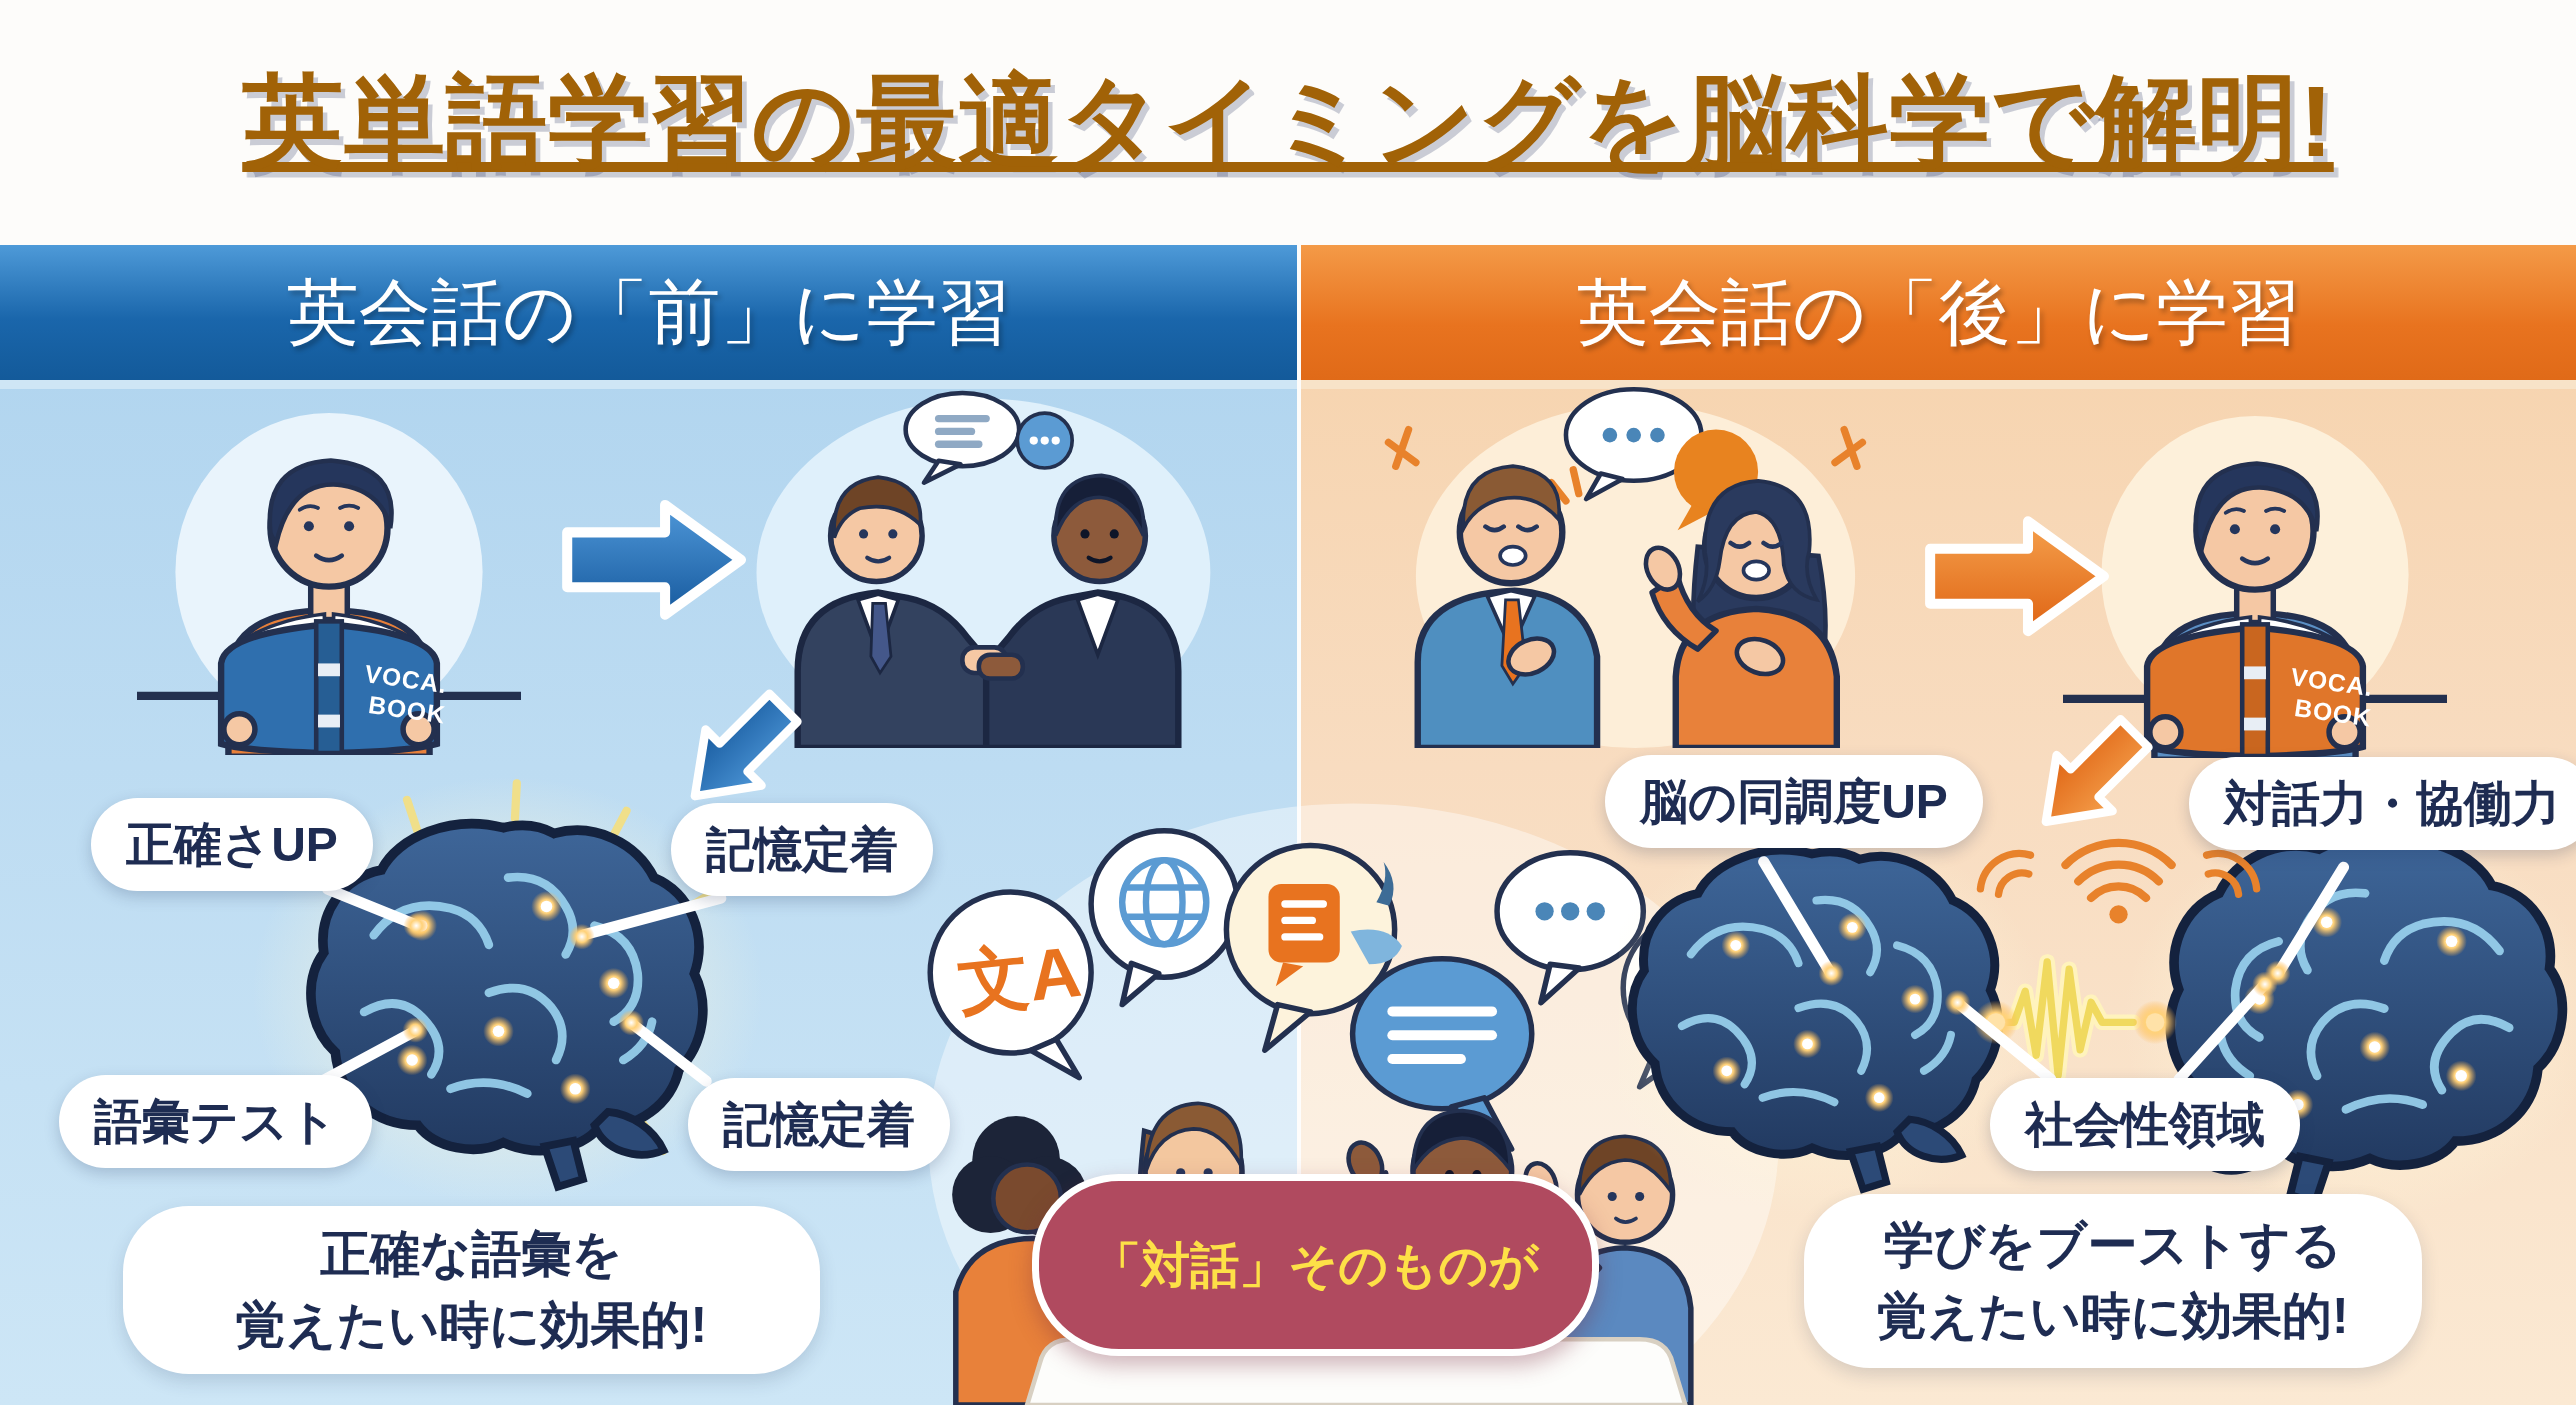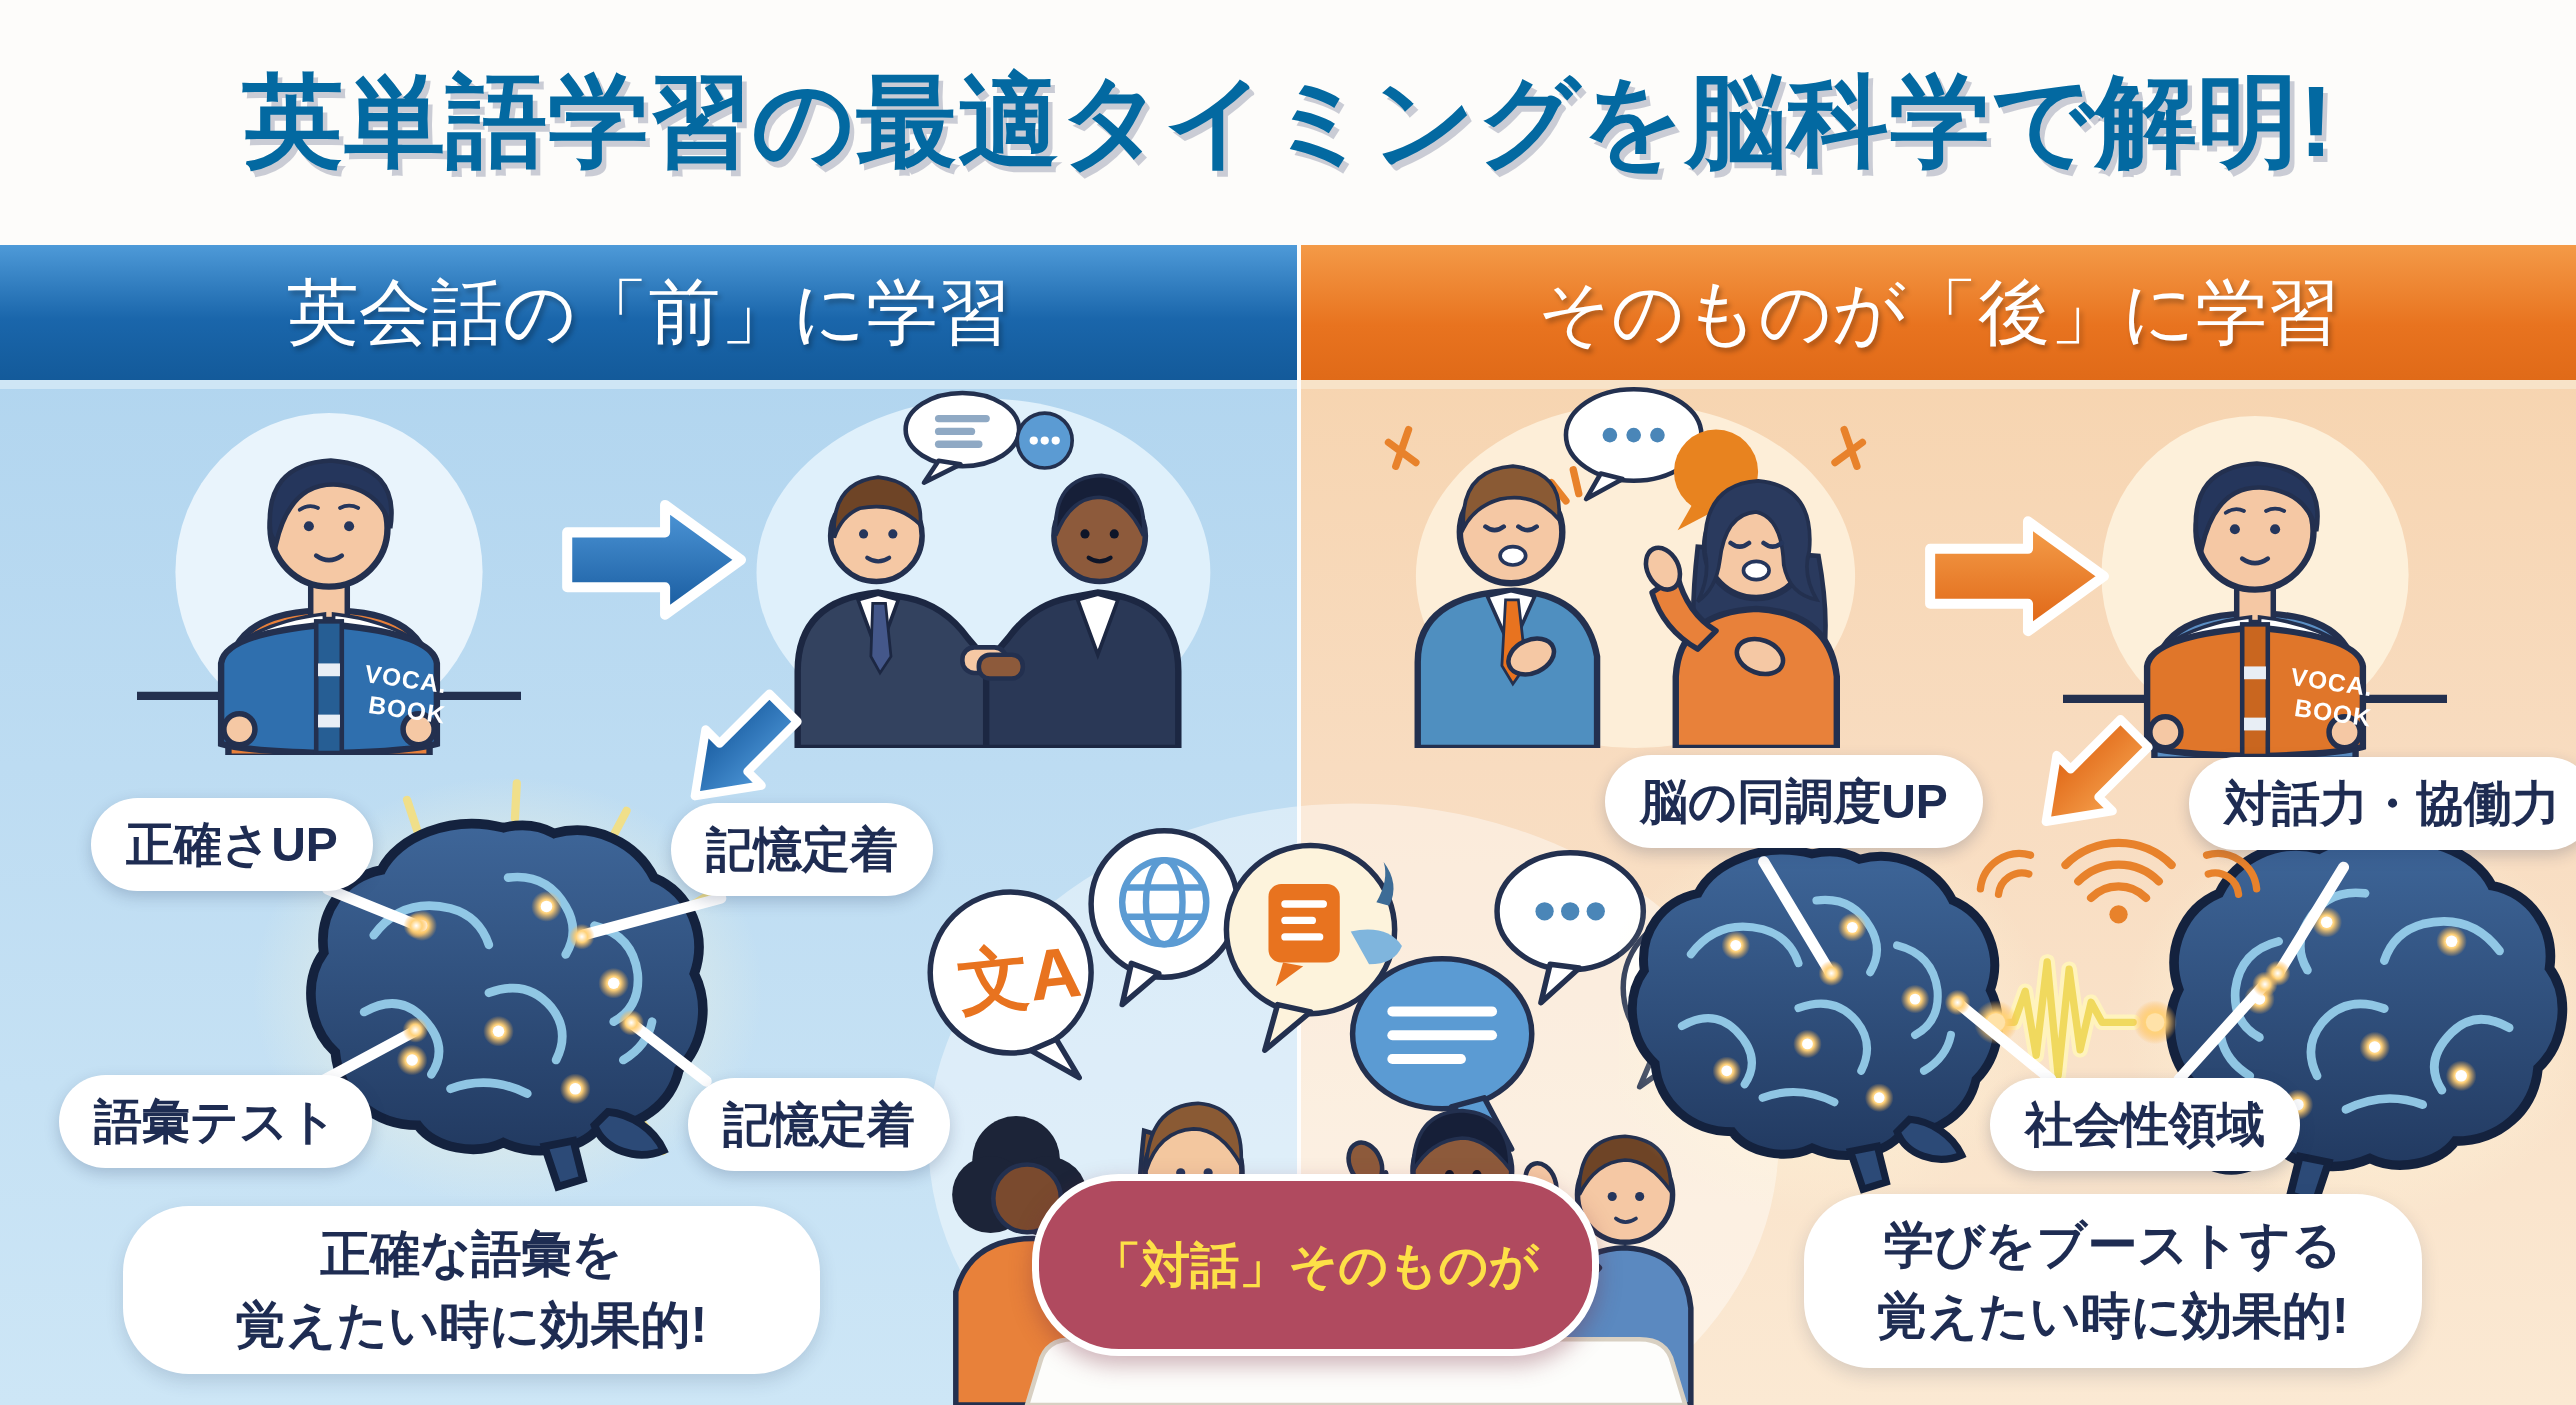--- a/index.html
+++ b/index.html
@@ -1,21 +1,21 @@
 <!DOCTYPE html>
 <html style="font-size:14.6px"><head>
 <meta charset="utf-8">
 <style>
   html,body{margin:0;padding:0;background:#ffffff;}
   .canvas{position:relative;width:2576px;height:1405px;overflow:hidden;background:#fdfcfa;
           font-family:"Liberation Sans","DejaVu Sans",sans-serif;}
   .title-band{position:absolute;left:0;top:0;width:2576px;height:245px;background:#fdfcfa;
               display:flex;align-items:center;justify-content:center;}
-  .page-title{font-size:101px;font-weight:900;color:#0369a1;letter-spacing:0.9px;white-space:nowrap;
-              text-shadow:4.6px 5.5px 0 rgba(23,37,84,0.22);}
+  .page-title{font-size:101px;font-weight:900;color:#a16207;letter-spacing:0.9px;white-space:nowrap;
+              text-shadow:4.6px 5.5px 0 rgba(23,37,84,0.22);text-decoration:underline;}
   .panel{position:absolute;top:245px;bottom:0;}
   .panel-left{left:0;width:1297px;background:linear-gradient(180deg,#aed3ee 0%,#bddcf2 45%,#cde6f6 100%);}
   .panel-right{left:1301px;width:1275px;background:linear-gradient(180deg,#f6d2ab 0%,#f8dcc0 45%,#fbe9d3 100%);}
   .header{position:absolute;top:0;left:0;right:0;height:135px;display:flex;align-items:center;justify-content:center;
           font-size:72px;font-weight:400;color:#ffffff;white-space:nowrap;
           text-shadow:2.7px 3.7px 5.5px rgba(0,0,0,0.28);}
   .header-left{background:linear-gradient(180deg,#4e9ad8 0%,#1a66ab 55%,#135a9a 100%);border-bottom:9.1px solid #cfe6f5;}
   .header-right{background:linear-gradient(180deg,#f49a47 0%,#e8731f 60%,#e06a18 100%);border-bottom:9.1px solid #f8e3c8;}
   .scene{position:absolute;z-index:1;}
   .overlay{position:absolute;left:0;top:0;z-index:2;pointer-events:none;}
@@ -115,21 +115,21 @@
   </svg>
 
   <div class="title-band">
     <div class="page-title">英単語学習の最適タイミングを脳科学で解明!</div>
   </div>
 
   <div class="panel panel-left">
     <div class="header header-left">英会話の「前」に学習</div>
   </div>
   <div class="panel panel-right">
-    <div class="header header-right">そのものが「後」に学習</div>
+    <div class="header header-right">英会話の「後」に学習</div>
   </div>
 
   <svg class="scene" style="left:137px;top:389px" width="384" height="366" viewBox="0 0 420 400">
     <use href="#reader"></use>
     <text class="book-text" x="248" y="320" transform="rotate(8 248 320)">VOCA.</text>
     <text class="book-text" x="252" y="354" transform="rotate(8 252 354)">BOOK</text>
   </svg>
 
   <svg class="scene" style="left:750px;top:382px" width="476" height="366" viewBox="0 0 520 400">
     <ellipse cx="255" cy="208" rx="248" ry="190" fill="#dff0fb"></ellipse>

